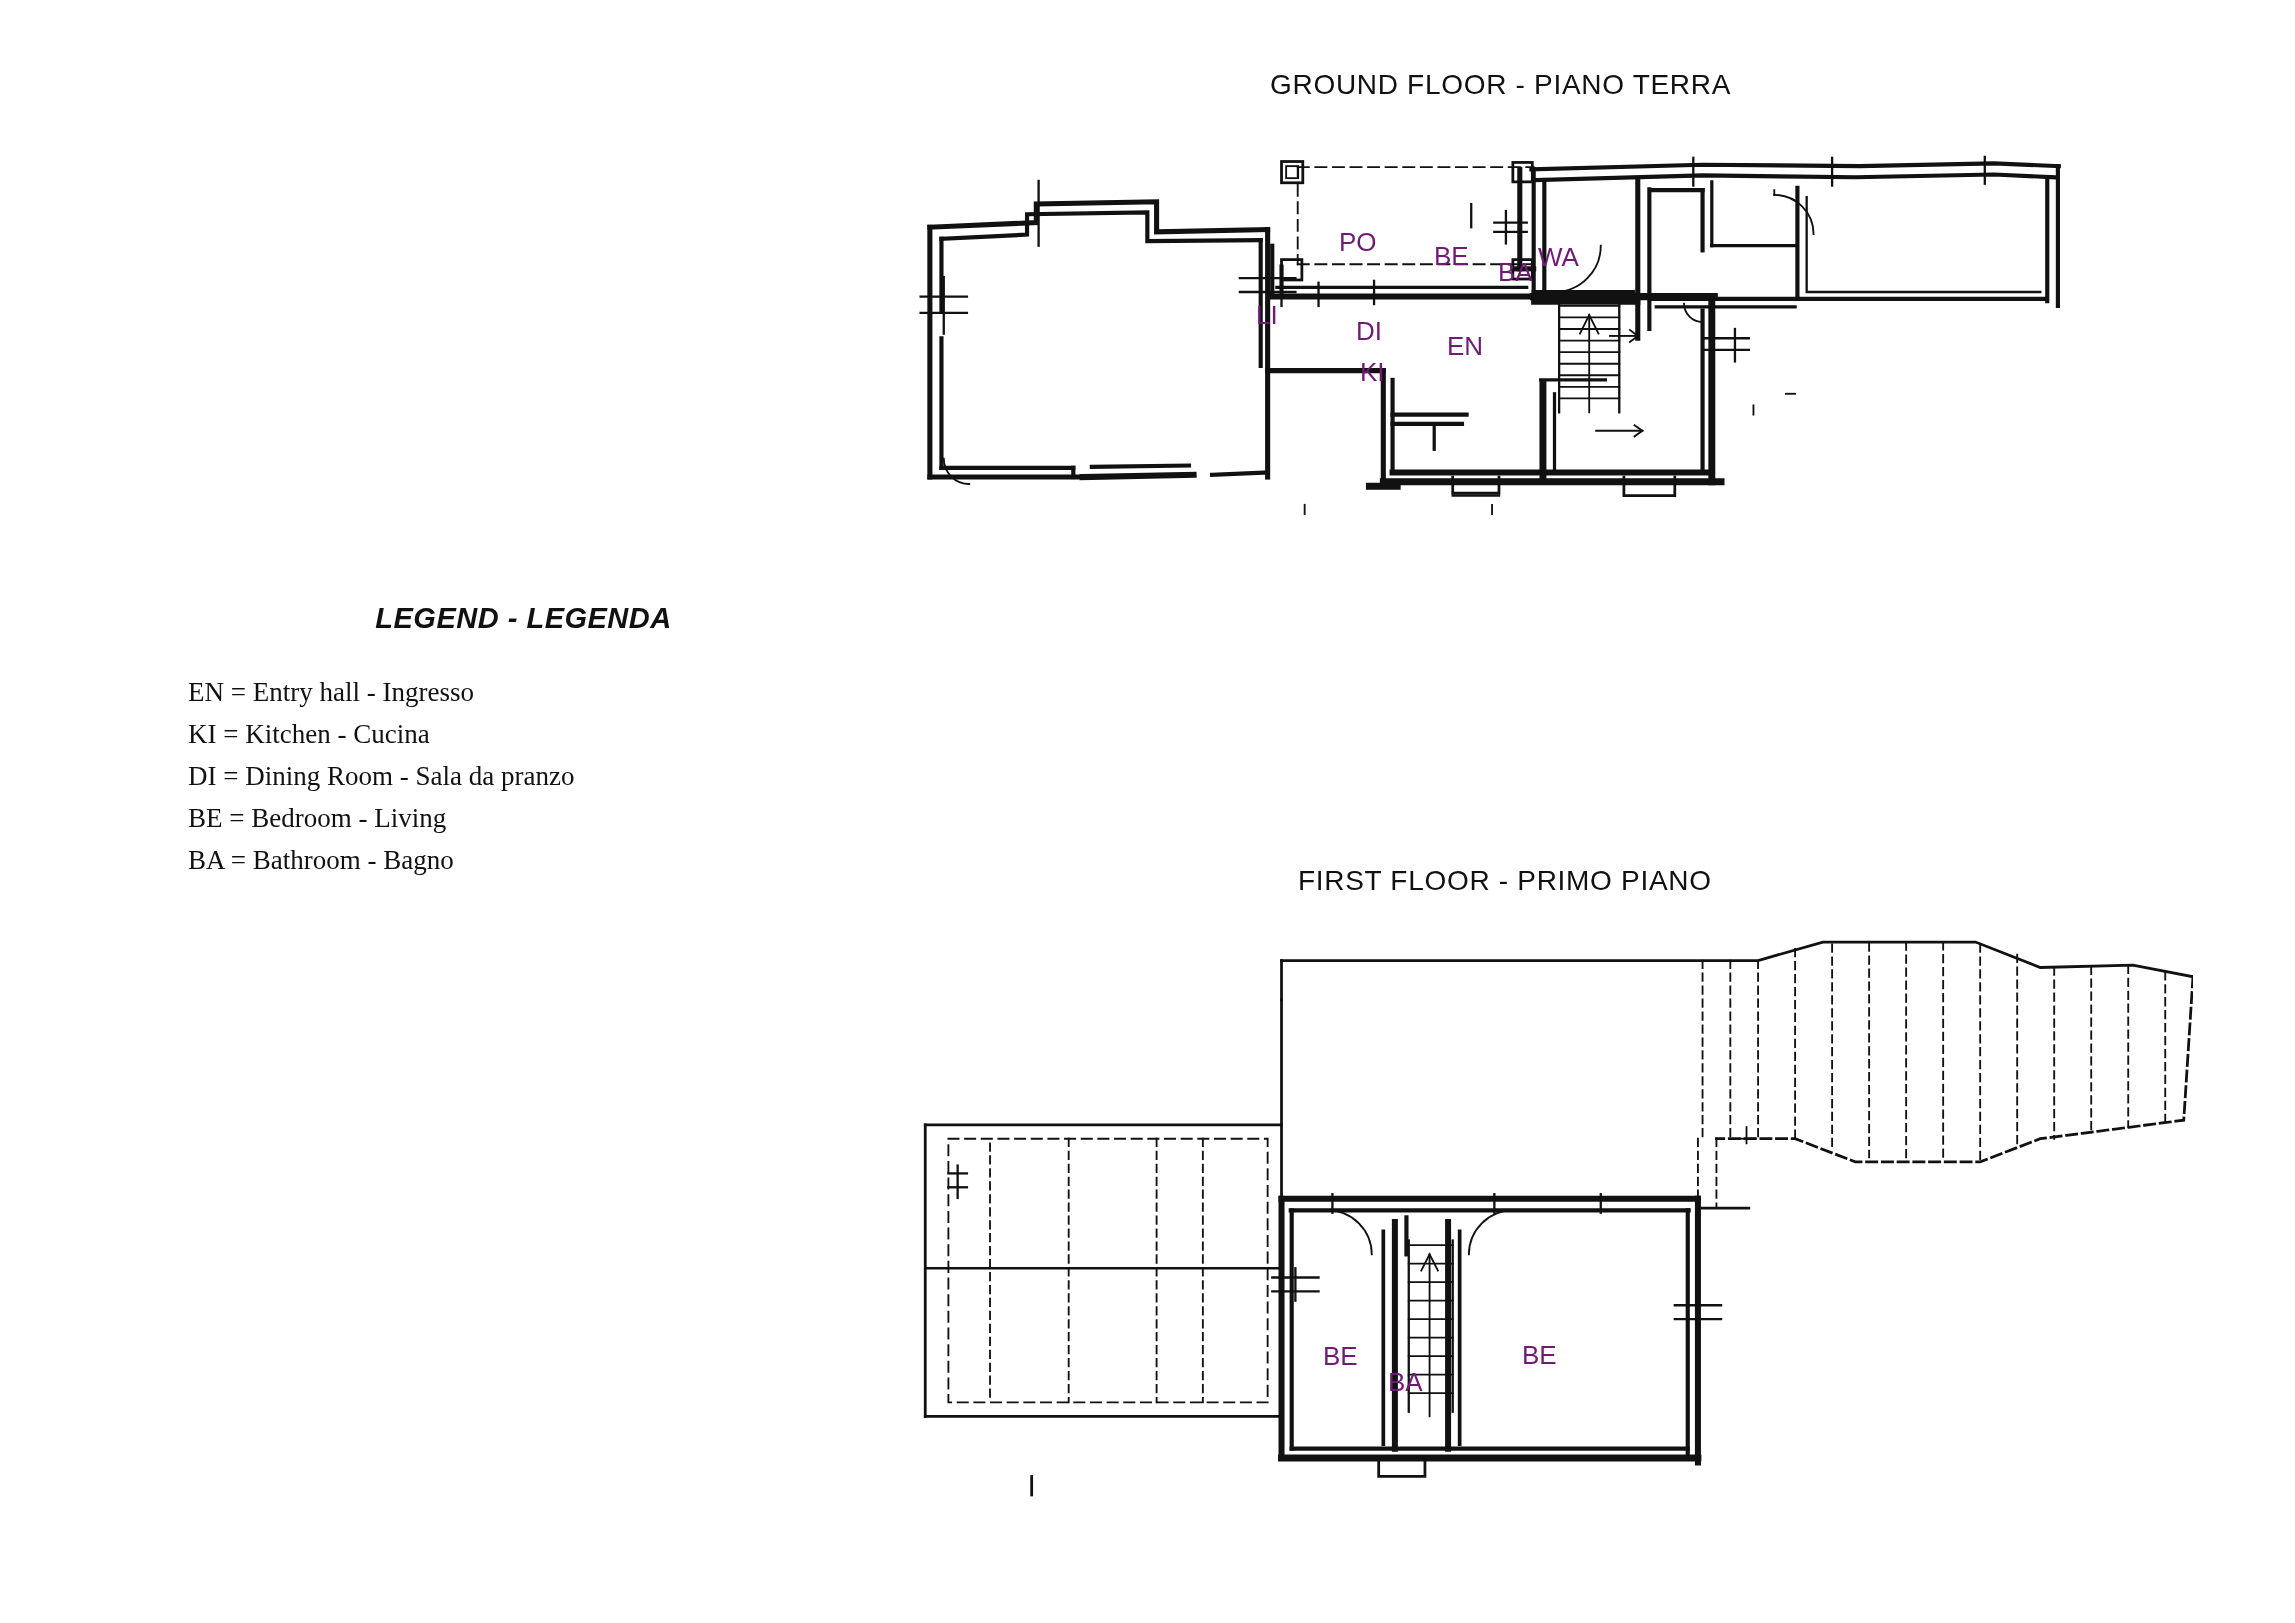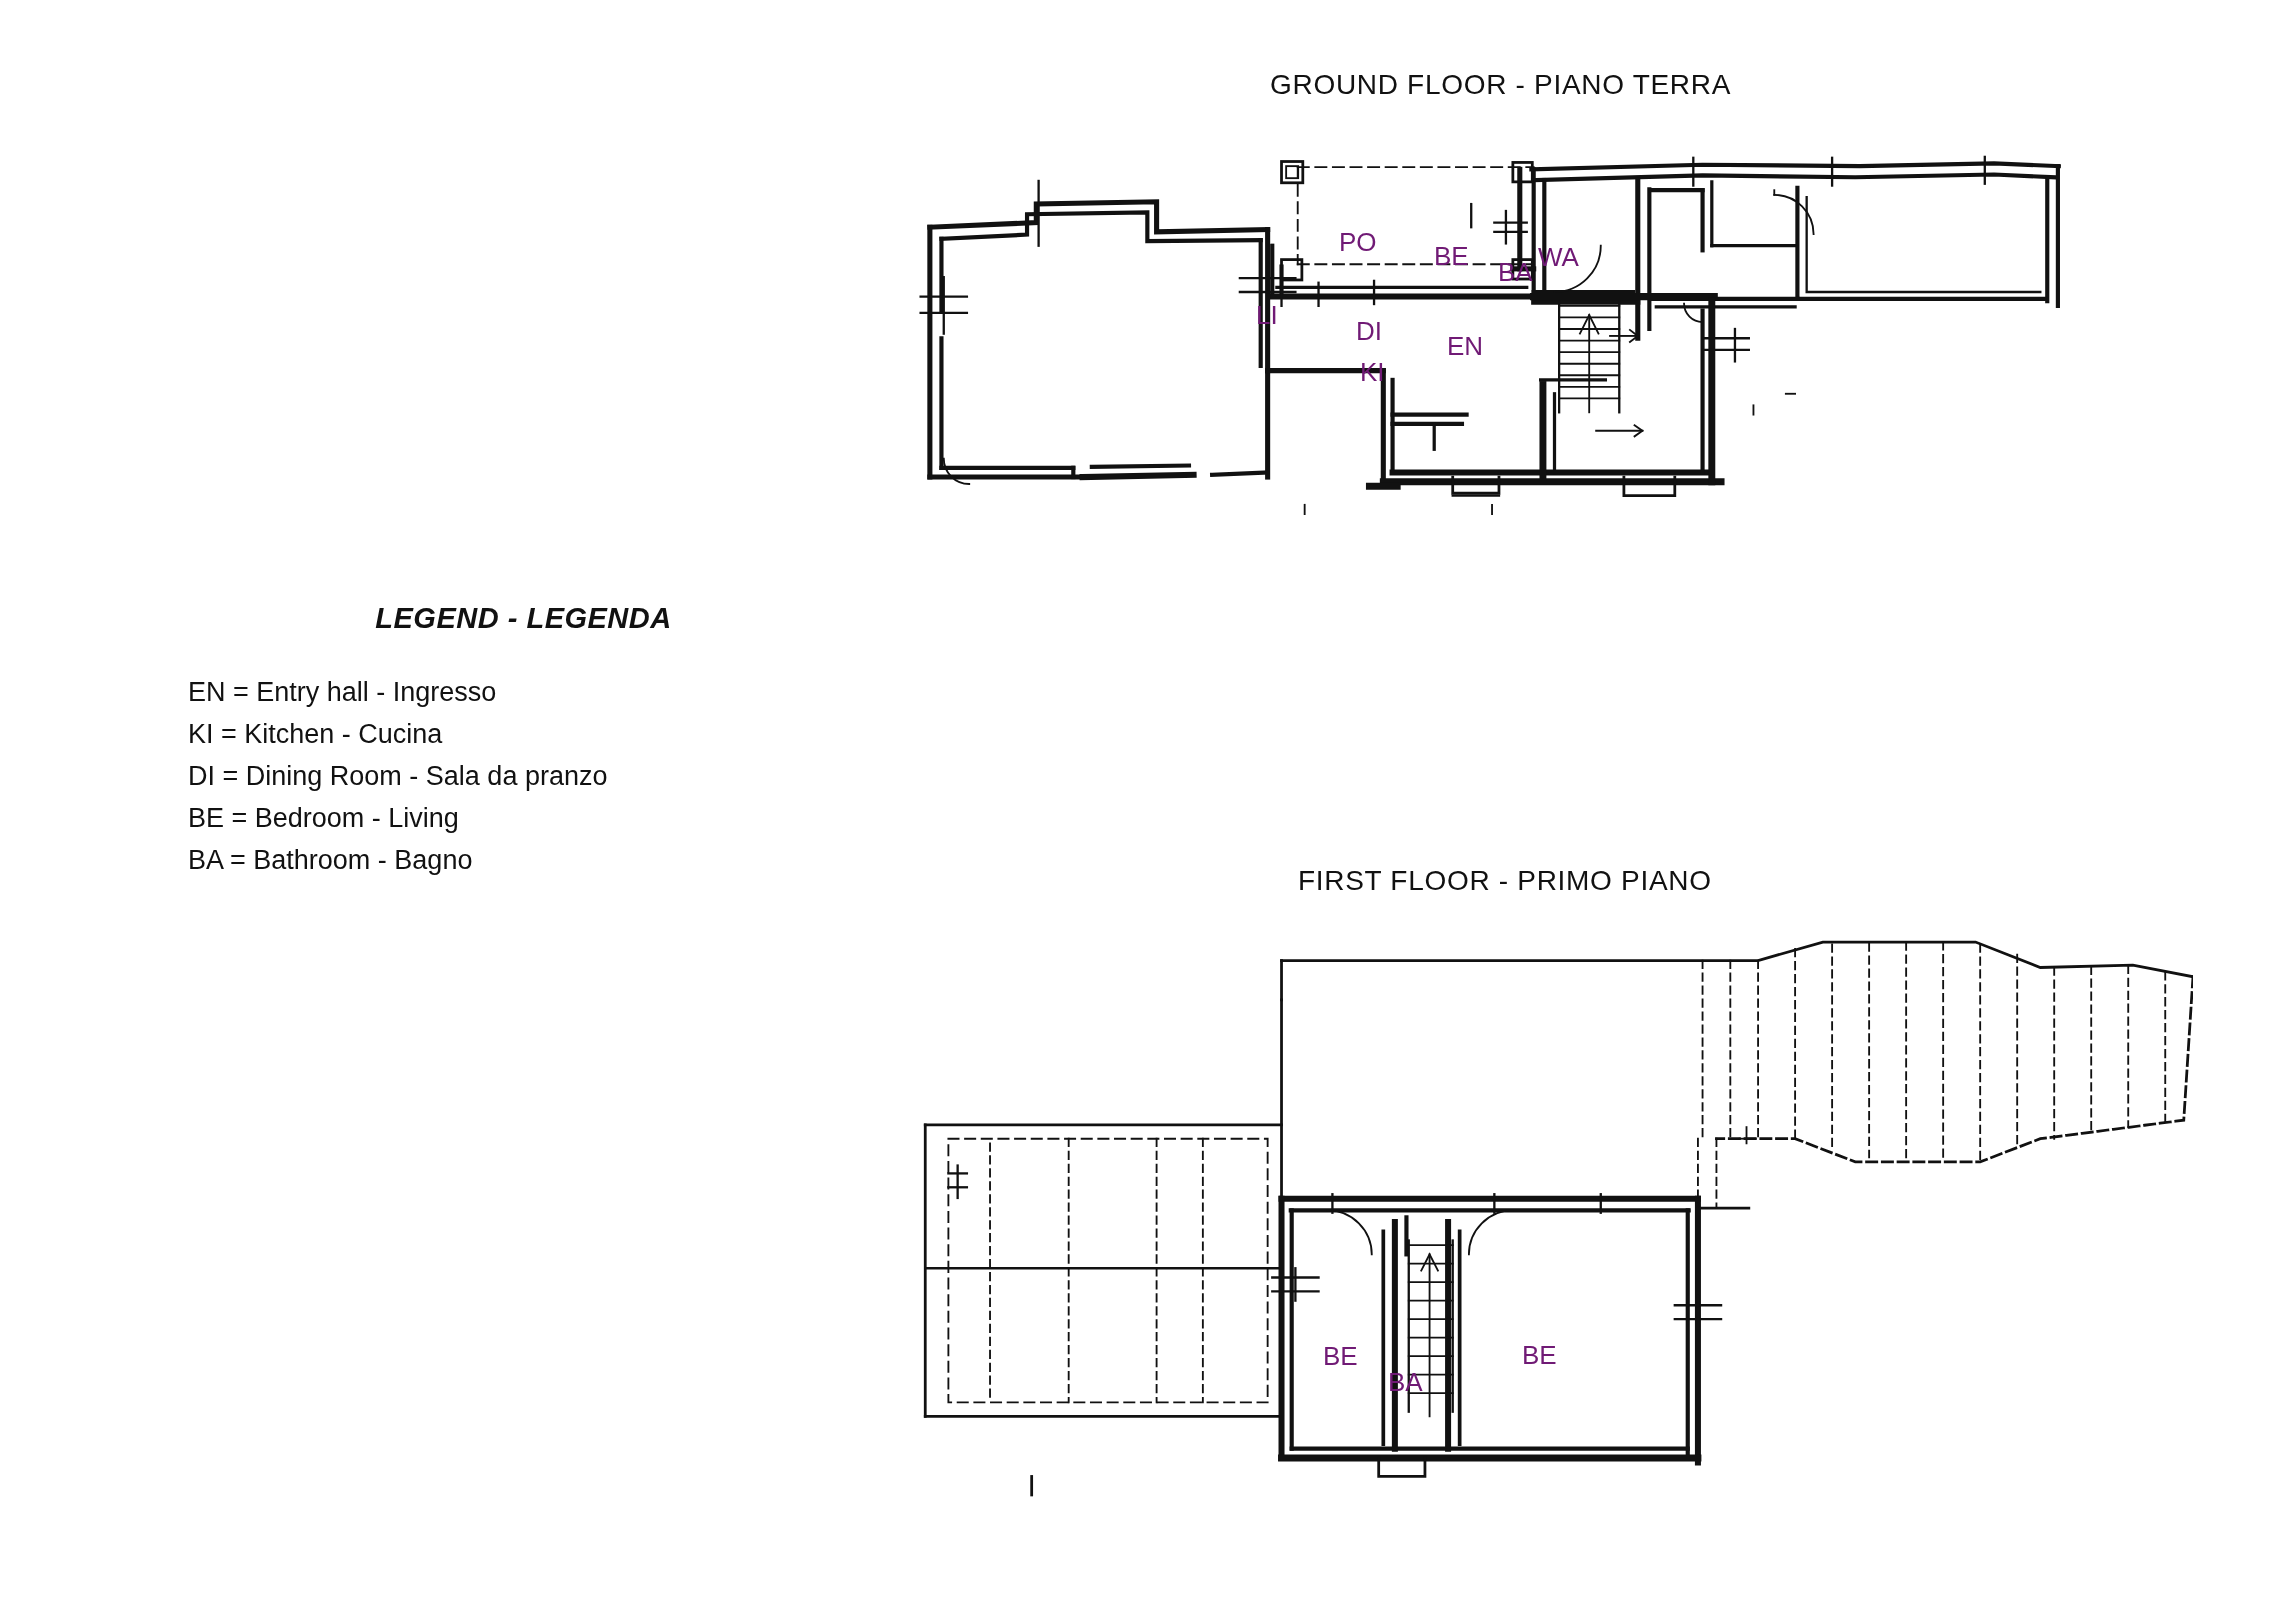--- a/index.html
+++ b/index.html
@@ -30,20 +30,21 @@
     font-size: 29px;
     letter-spacing: 0.5px;
     text-align: center;
     margin: 0 0 36px 0;
     white-space: nowrap;
   }
   #legend ul {
     list-style: none;
     margin: 0;
     padding: 0;
+    font-family: Liberation Serif, serif;
   }
   #legend li {
     font-size: 27px;
     line-height: 1.56;
     white-space: nowrap;
   }
 
   
   .plan-heading {
     position: absolute;

